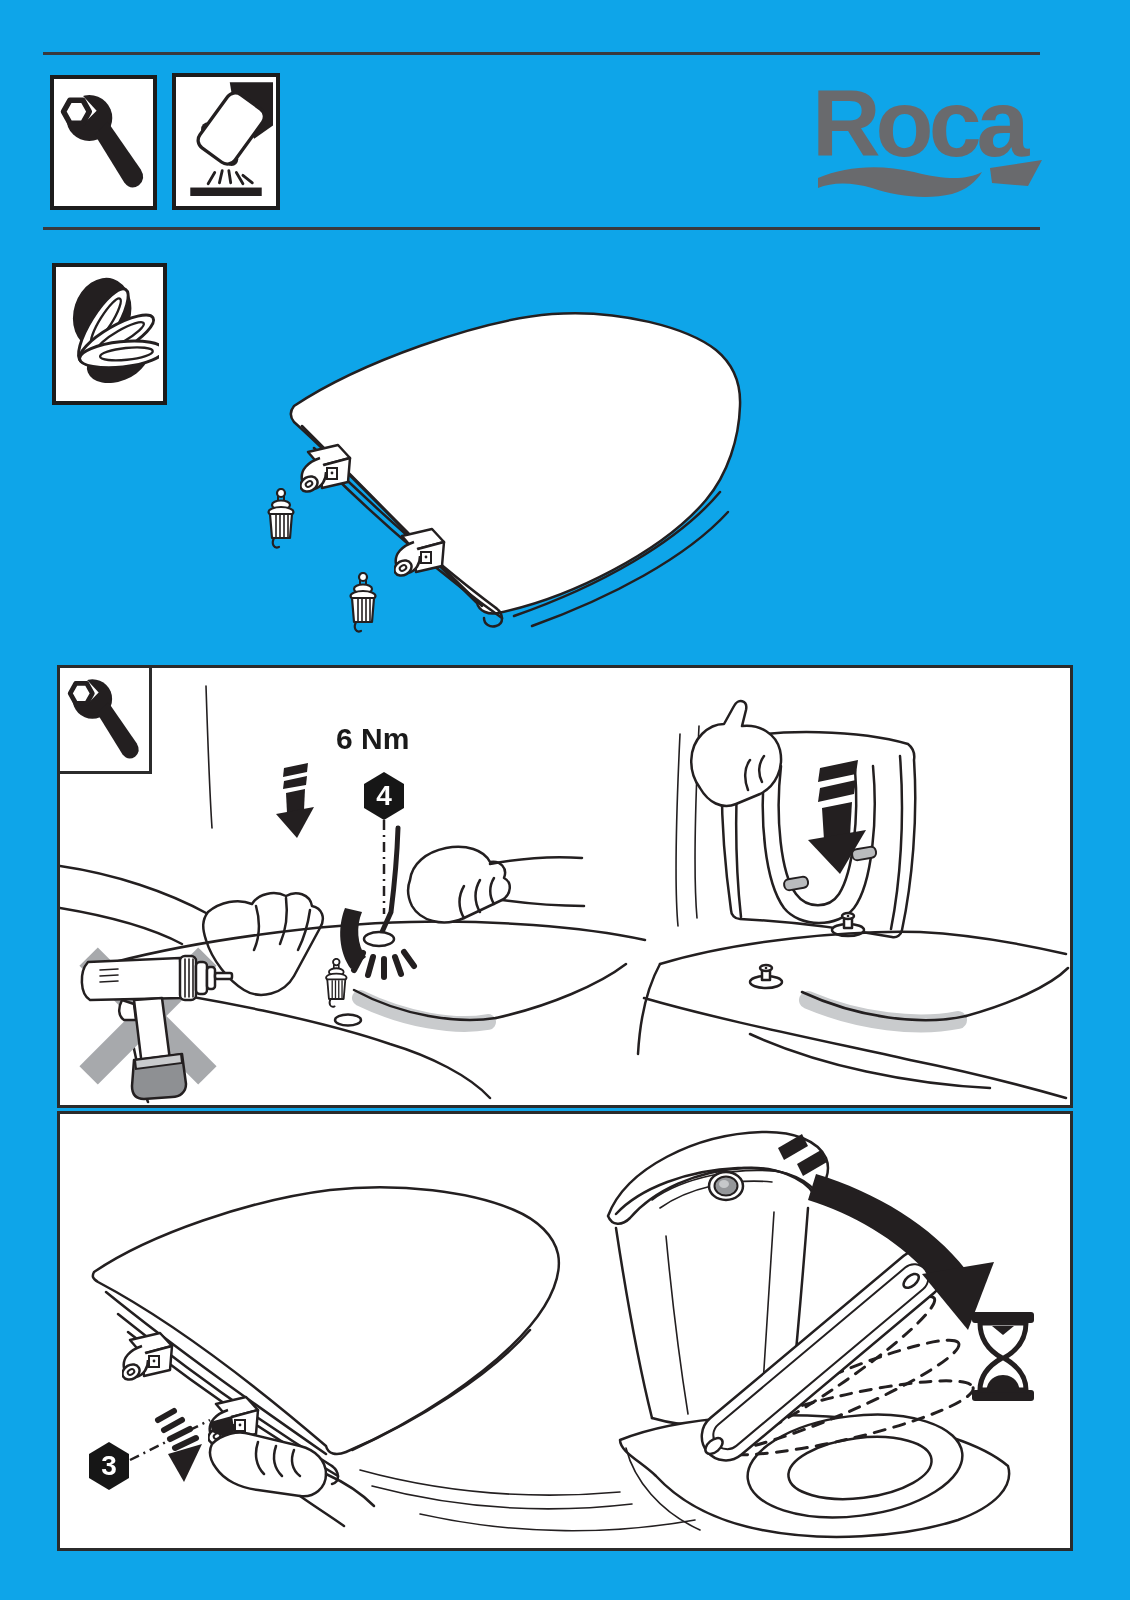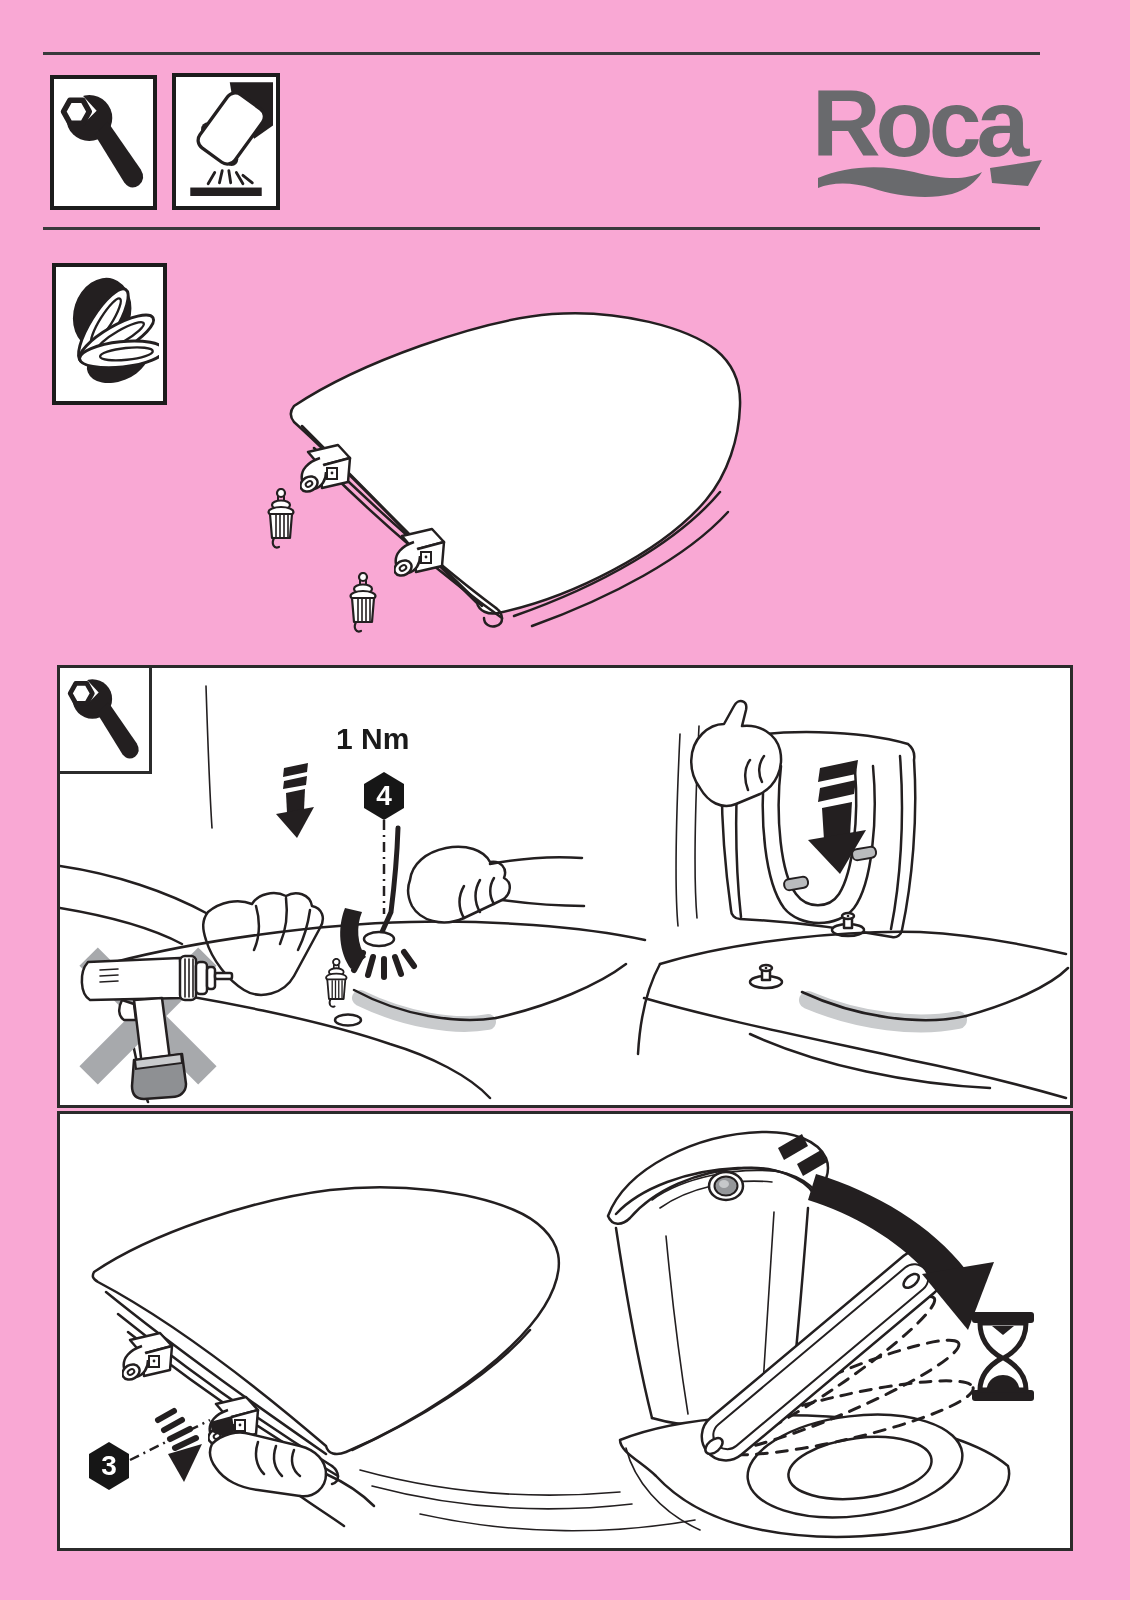--- a/index.html
+++ b/index.html
@@ -1,16 +1,16 @@
 <!DOCTYPE html>
 <html><head>
 <meta charset="utf-8">
 <style>
   html,body{margin:0;padding:0;background:#e8e8e8;}
-  #page{position:relative;width:1130px;height:1600px;background:#f9a8d4;
+  #page{position:relative;width:1130px;height:1600px;background:#0ea5e9;
         font-family:"Liberation Sans",sans-serif;overflow:hidden;}
   .abs{position:absolute;}
   .rule{height:3px;background:#3a3a3c;}
   .icon-box{border:4px solid #1c1c1c;background:#fff;box-sizing:border-box;}
   .panel{border:3px solid #2b2b2b;background:#fff;box-sizing:border-box;}
   .corner-box{border-right:3px solid #2b2b2b;border-bottom:3px solid #2b2b2b;background:#fff;box-sizing:border-box;}
   .hexbadge{background:#161616;color:#fff;font-weight:bold;font-size:28px;
             display:flex;align-items:center;justify-content:center;
             clip-path:polygon(50% 0,100% 25%,100% 75%,50% 100%,0 75%,0 25%);}
   .torque{font-weight:bold;font-size:30px;color:#1a1a1a;letter-spacing:0;}
@@ -237,21 +237,21 @@
       <path class="ink" d="M690,366 C760,398 850,416 930,420"></path>
     </svg>
 
     <div class="corner-box" style="position:absolute;left:0;top:0;width:92px;height:106px;">
       <svg viewBox="0 0 100 120" style="width:80px;height:95px;margin:4px auto">
         <use href="#wrench-sym"></use>
       </svg>
     </div>
   </div>
 
-  <div class="abs torque" style="left:336px;top:722px;width:110px;">1 Nm</div>
+  <div class="abs torque" style="left:336px;top:722px;width:110px;">6 Nm</div>
   <div class="abs hexbadge" style="left:364px;top:772px;width:40px;height:48px;">4</div>
 
   <div class="abs panel" style="left:57px;top:1111px;width:1016px;height:440px;">
     <svg style="position:absolute;left:0;top:0" width="1010" height="434" viewBox="0 0 1010 434">
 
       <path class="wf" d="M34,158 C90,120 190,86 270,76 C340,68 412,78 454,96 C478,106 494,122 498,140 C502,160 492,186 470,212 C430,260 352,310 286,338 C276,342 268,340 266,332 C196,272 110,206 38,168 C32,164 32,162 34,158 Z"></path>
       <path class="ink" d="M46,178 C120,238 200,294 266,340"></path>
       <path class="ink" d="M58,200 C130,258 204,310 272,352"></path>
       <path class="ink" d="M68,218 C136,272 210,322 278,362"></path>
       <path class="ink" d="M272,352 C280,358 280,368 272,370"></path>

